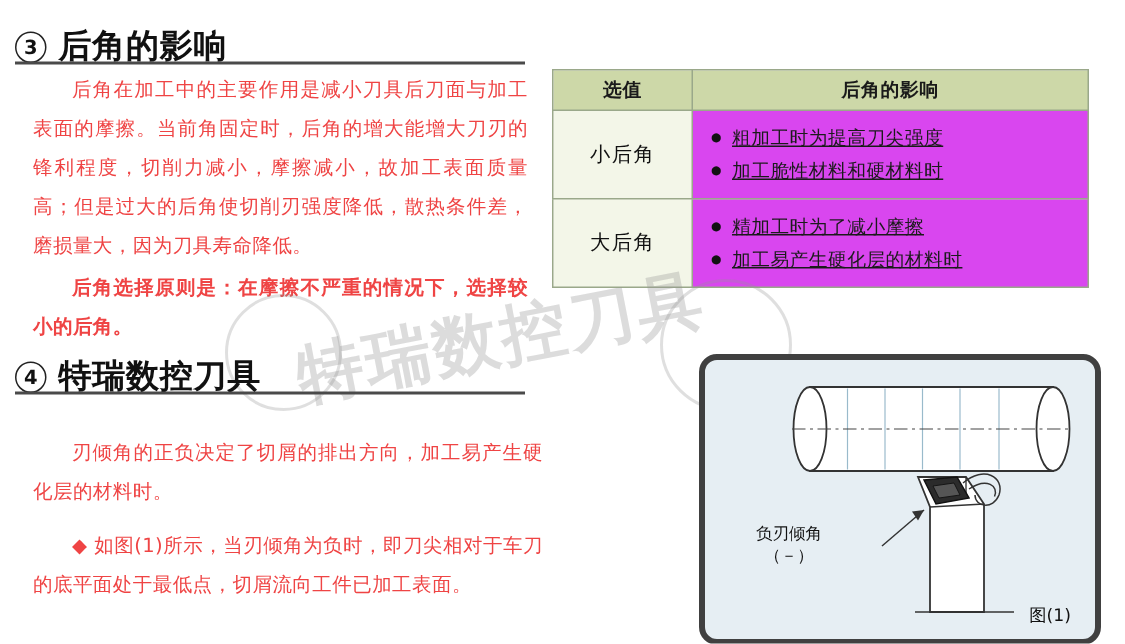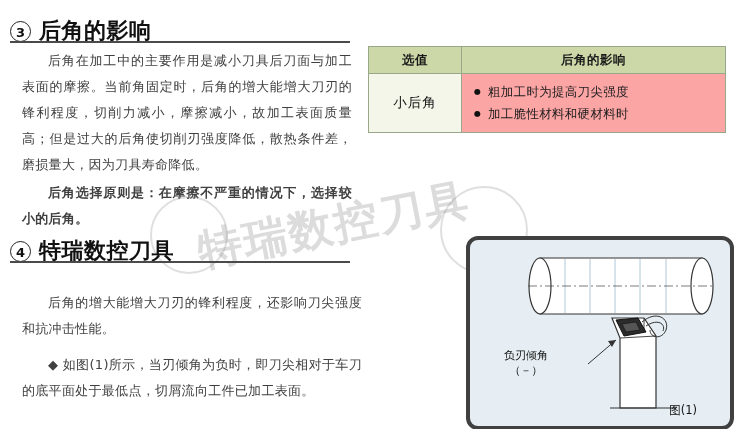--- a/index.html
+++ b/index.html
@@ -51,21 +51,21 @@
     position: absolute;
     height: 2px;
     background: #4a4a4a;
   }
 
   
   .para {
     position: absolute;
     font-size: 13px;
     line-height: 26px;
-    color: #404040;
+    color: #ef4444;
     letter-spacing: 0.3px;
     text-align: justify;
   }
   .para.bold {
     font-weight: bold;
   }
   .indent2 {
     text-indent: 26px;
   }
 
@@ -98,22 +98,23 @@
   table.spec th.col-a { width: 92px; margin-left: 44px; }
   table.spec td.cell-a {
     background: #f3f6e8;
     text-align: center;
     font-size: 13.5px;
     font-weight: normal;
     color: #111;
     letter-spacing: 1px;
   }
   table.spec td.cell-b {
-    background: #fca5a5;
+    background: #d946ef;
     padding: 7px 6px 7px 10px;
+    text-decoration: underline;
   }
   ul.bullets {
     margin: 0;
     padding: 0 0 0 16px;
     list-style: none;
   }
   ul.bullets li {
     font-size: 12.5px;
     line-height: 22px;
     color: #1b1b1b;
@@ -160,21 +161,21 @@
     top: 236px;
     width: 260px;
     height: 186px;
     background: #e6eef3;
     border: 4px solid #404040;
     border-radius: 12px;
     overflow: hidden;
   }
   .fig-caption {
     position: absolute;
-    right: 33px;
+    right: 16px;
     bottom: 8px;
     font-size: 11.5px;
     color: #111;
   }
   .fig-label {
     position: absolute;
     font-size: 11px;
     color: #111;
     line-height: 15px;
     text-align: center;
@@ -205,35 +206,44 @@
       <tbody>
         <tr>
           <td class="cell-a">小后角</td>
           <td class="cell-b">
             <ul class="bullets">
               <li>粗加工时为提高刀尖强度</li>
               <li>加工脆性材料和硬材料时</li>
             </ul>
           </td>
         </tr>
+        <tr>
+          <td class="cell-a">大后角</td>
+          <td class="cell-b">
+            <ul class="bullets">
+              <li>精加工时为了减小摩擦</li>
+              <li>加工易产生硬化层的材料时</li>
+            </ul>
+          </td>
+        </tr>
       </tbody>
     </table>
   </div>
 
   <div class="wm-ring r1"></div>
   <div class="wm-ring r2"></div>
   <div class="watermark">特瑞数控刀具</div>
 
   <div class="section-head" style="left:10px; top:236px;">
     <div class="sec-num">4</div>
     <div class="sec-title">特瑞数控刀具</div>
   </div>
   <div class="sec-rule" style="left:10px; top:261px; width:340px;"></div>
 
-  <div class="para indent2" style="left:22px; top:290px; width:340px;">后角的增大能增大刀刃的锋利程度，还影响刀尖强度和抗冲击性能。</div>
+  <div class="para indent2" style="left:22px; top:290px; width:340px;">刃倾角的正负决定了切屑的排出方向，加工易产生硬化层的材料时。</div>
   <div class="para indent2" style="left:22px; top:352px; width:340px;">◆ 如图(1)所示，当刃倾角为负时，即刀尖相对于车刀的底平面处于最低点，切屑流向工件已加工表面。</div>
 
   <div class="figure-box">
     <svg width="260" height="186" viewBox="0 0 260 186">
 
       <g fill="#ffffff" stroke="#333" stroke-width="1.2">
         <path d="M70,18 L232,18 L232,74 L70,74 Z"></path>
         <ellipse cx="70" cy="46" rx="11" ry="28"></ellipse>
         <ellipse cx="232" cy="46" rx="11" ry="28"></ellipse>
       </g>

